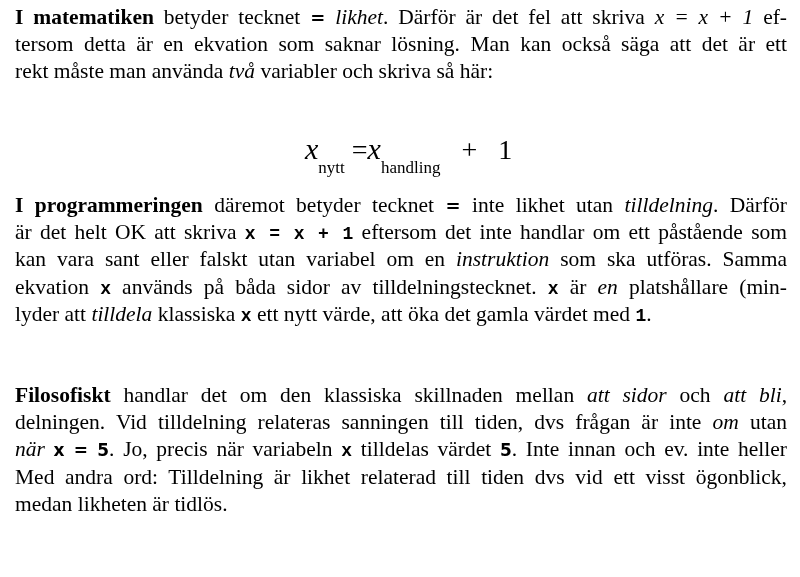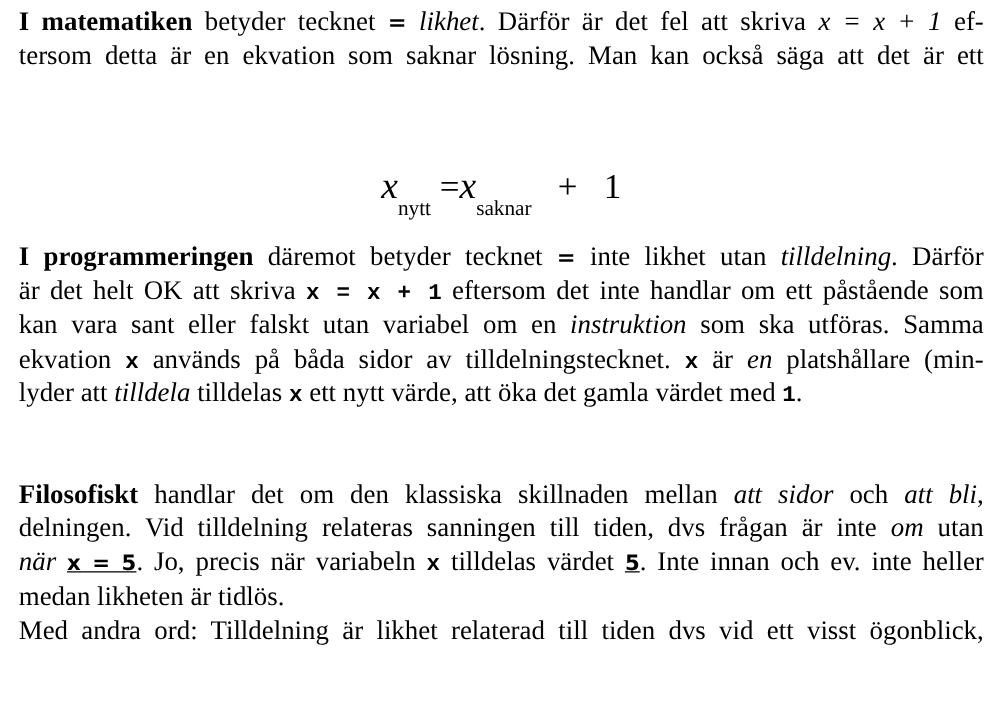--- a/index.html
+++ b/index.html
@@ -40,21 +40,20 @@
   i { font-style: italic; }
   .code {
     font-family: "Liberation Mono", monospace;
     font-weight: bold;
     font-size: 18px;
   }
   .codesans {
     font-family: "DejaVu Sans", sans-serif;
     font-weight: bold;
     font-size: 17px;
-    text-decoration: underline;
   }
   .sym {
     font-family: "DejaVu Sans", sans-serif;
     font-size: 18px;
     font-weight: bold;
   }
   .mathi { font-style: italic; font-family: "Liberation Serif", serif; }
   #p1 { position: absolute; top: 4px; left: 0; width: 772px; }
   #eq {
     position: absolute;
@@ -71,37 +70,38 @@
   #p3 { position: absolute; top: 382px; left: 0; width: 772px; }
 </style>
 </head>
 <body>
 
 <div class="page">
 
   <div id="p1" class="para">
     <span class="line"><b>I matematiken</b><span> betyder tecknet </span><span class="sym">=</span><span>  </span><i>likhet</i><span>. Därför är det fel att skriva  </span><span class="mathi">x = x + 1</span><span>  ef-</span></span>
     <span class="line">tersom detta är en ekvation som saknar lösning. Man kan också säga att det är ett</span>
+    <span class="line last"><span>rekt måste man använda </span><i>två</i><span> variabler och skriva så här:</span></span>
   </div>
 
   <div id="eq">
     <span class="x">x</span><span class="sub">nytt</span>
-    <span class="op">=</span><span class="x">x</span><span class="sub">saknar</span>
+    <span class="op">=</span><span class="x">x</span><span class="sub">handling</span>
     &nbsp;&nbsp;<span class="op">+</span>&nbsp;&nbsp;&nbsp;<span class="op">1</span>
   </div>
 
   <div id="p2" class="para">
     <span class="line"><b>I programmeringen</b><span> däremot betyder tecknet </span><span class="sym">=</span><span> inte likhet utan </span><i>tilldelning</i><span>. Därför</span></span>
     <span class="line"><span>är det helt OK att skriva </span><span class="code">x = x + 1</span><span> eftersom det inte handlar om ett påstående som</span></span>
     <span class="line"><span>kan vara sant eller falskt utan variabel om en </span><i>instruktion</i><span> som ska utföras. Samma</span></span>
     <span class="line"><span>ekvation </span><span class="code">x</span><span> används på båda sidor av tilldelningstecknet. </span><span class="code">x</span><span> är </span><i>en</i><span> platshållare (min-</span></span>
-    <span class="line last"><span>lyder att </span><i>tilldela</i><span> tilldelas </span><span class="code">x</span><span> ett nytt värde, att öka det gamla värdet med </span><span class="code">1</span><span>.</span></span>
+    <span class="line last"><span>lyder att </span><i>tilldela</i><span> klassiska </span><span class="code">x</span><span> ett nytt värde, att öka det gamla värdet med </span><span class="code">1</span><span>.</span></span>
   </div>
 
   <div id="p3" class="para">
     <span class="line"><b>Filosofiskt</b><span> handlar det om den klassiska skillnaden mellan </span><i>att sidor</i><span> och </span><i>att bli</i><span>,</span></span>
     <span class="line"><span>delningen. Vid tilldelning relateras sanningen till tiden, dvs frågan är inte </span><i>om</i><span> utan</span></span>
     <span class="line"><i>när</i><span> </span><span class="codesans">x = 5</span><span>. Jo, precis när variabeln </span><span class="code">x</span><span> tilldelas värdet </span><span class="codesans">5</span><span>. Inte innan och ev. inte heller</span></span>
+    <span class="line">Med andra ord: Tilldelning är likhet relaterad till tiden dvs vid ett visst ögonblick,</span>
     <span class="line last">medan likheten är tidlös.</span>
-    <span class="line">Med andra ord: Tilldelning är likhet relaterad till tiden dvs vid ett visst ögonblick,</span>
   </div>
 
 </div>
 
 </body></html>

